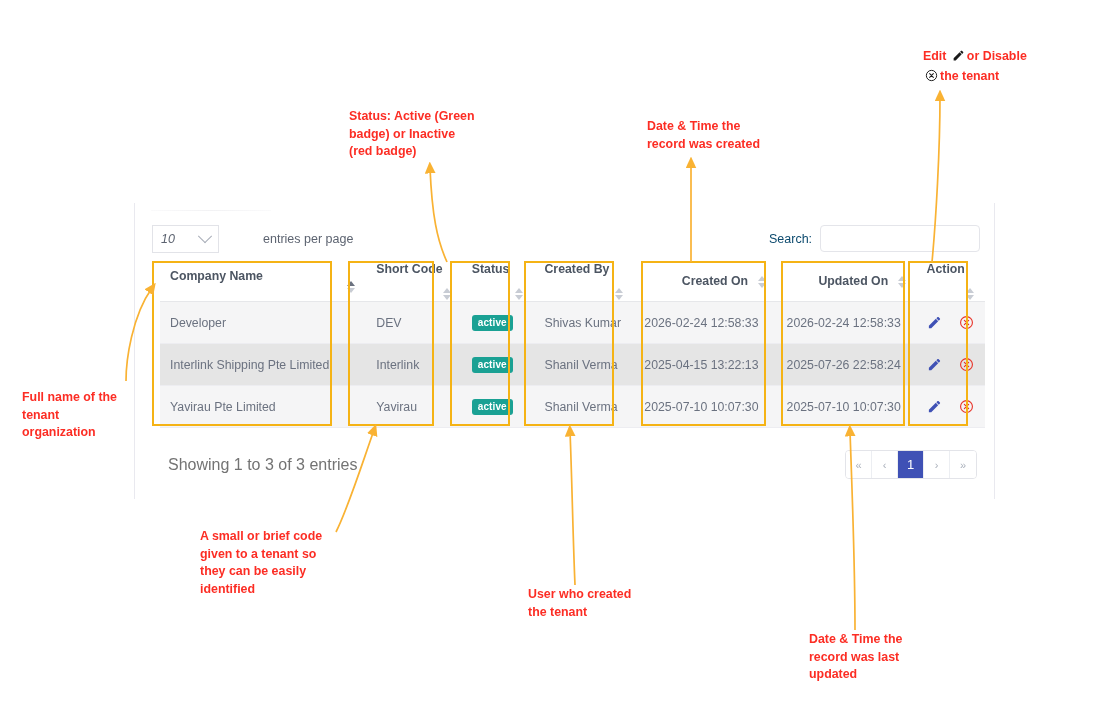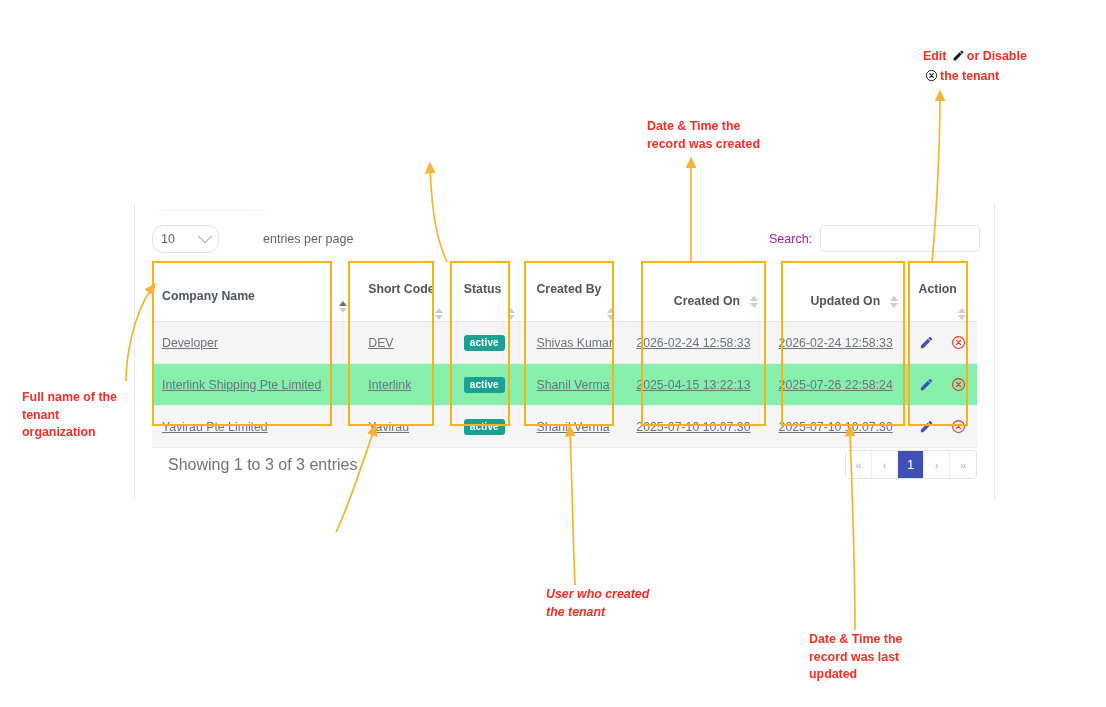--- a/index.html
+++ b/index.html
@@ -24,64 +24,64 @@
     position:absolute;left:151px;top:210px;width:120px;height:1px;
     background:linear-gradient(90deg,#fafafb,#f2f2f4,#fafafb);
   }
 
   
   .length-wrap{
     position:absolute;left:152px;top:225px;
     display:flex;align-items:center;gap:10px;
   }
   .length-select{
-    width:67px;height:28px;border:1px solid #e2e3e8;border-radius:11px;
+    width:67px;height:28px;border:1px solid #e2e3e8;border-radius:0;
     background:#fff;display:flex;align-items:center;
     padding:0 8px;box-sizing:border-box;justify-content:space-between;
-    font-size:12.5px;color:#5c6370;
+    font-size:12.5px;color:#5c6370;font-style:italic;
   }
   .chev{
     width:9px;height:9px;border-right:1.6px solid #a8adb8;
     border-bottom:1.6px solid #a8adb8;transform:rotate(45deg) translate(-2px,-2px);
   }
   .length-label{font-size:12.5px;color:#5c6370;margin-left:34px;}
 
   .search-wrap{
     position:absolute;left:769px;top:225px;display:flex;align-items:center;gap:8px;
   }
-  .search-label{font-size:12.5px;color:#a21caf;}
+  .search-label{font-size:12.5px;color:#0c4a6e;}
   .search-input{
     width:160px;height:27px;border:1px solid #e4e5ea;border-radius:4px;
     background:#fff;box-sizing:border-box;padding:0 8px;
     font-size:12.5px;color:#5c6370;font-family:inherit;outline:none;
   }
 
   
   table.dt{
-    position:absolute;left:152px;top:261px;width:825px;
-    border-collapse:collapse;table-layout:fixed;margin-top:20px;
+    position:absolute;left:160px;top:261px;width:825px;
+    border-collapse:collapse;table-layout:fixed;
   }
   table.dt th{
     height:37px;
     font-size:12.3px;font-weight:bold;color:#4c5562;
     border-bottom:1px solid #e6e7ea;
     border-top:1px solid #ffffff;
     padding:0 10px;text-align:left;vertical-align:middle;
     white-space:nowrap;position:relative;box-sizing:border-box;
     background:#fff;
   }
   table.dt th.center{text-align:right;}
   table.dt td{
     height:42px;
     font-size:12.3px;color:#6b7280;
     padding:0 10px;vertical-align:middle;white-space:nowrap;
-    border-bottom:1px solid #ededf1;box-sizing:border-box;text-decoration:underline;
+    border-bottom:1px solid #ededf1;box-sizing:border-box;
   }
   table.dt tr.odd td{background:#f5f5f6;}
-  table.dt tr.even td{background:#86efac;}
+  table.dt tr.even td{background:#e5e5e5;}
 
   .sorter{
     display:inline-block;position:relative;width:9px;height:14px;
     vertical-align:middle;margin-left:8px;
   }
   .sorter i{
     position:absolute;left:0;width:0;height:0;
     border-left:4.5px solid transparent;border-right:4.5px solid transparent;
   }
   .sorter i.up{top:1px;border-bottom:5px solid #c8ccd4;}
@@ -326,23 +326,30 @@
 
     <path d="M855,630 C855,560 852,490 850,431" fill="none" stroke="#f9b233" stroke-width="1.7" marker-end="url(#ah)"></path>
 
     <path d="M932,262 C936,220 940,150 940,96" fill="none" stroke="#f9b233" stroke-width="1.7" marker-end="url(#ah)"></path>
   </svg>
 
   <div class="anno" style="left:22px;top:389px;width:130px;">Full name of the
 tenant
 organization</div>
 
-
-
-  <div class="anno" style="left:546px;top:586px;width:150px;font-style:italic;">User who created
+  <div class="anno" style="left:200px;top:528px;width:145px;">A small or brief code
+given to a tenant so
+they can be easily
+identified</div>
+
+  <div class="anno" style="left:349px;top:108px;width:160px;">Status: Active (Green
+badge) or Inactive
+(red badge)</div>
+
+  <div class="anno" style="left:528px;top:586px;width:150px;">User who created
 the tenant</div>
 
   <div class="anno" style="left:647px;top:118px;width:140px;">Date &amp; Time the
 record was created</div>
 
   <div class="anno" style="left:809px;top:631px;width:130px;">Date &amp; Time the
 record was last
 updated</div>
 
   <div class="anno" style="left:923px;top:48px;width:190px;white-space:normal;">

